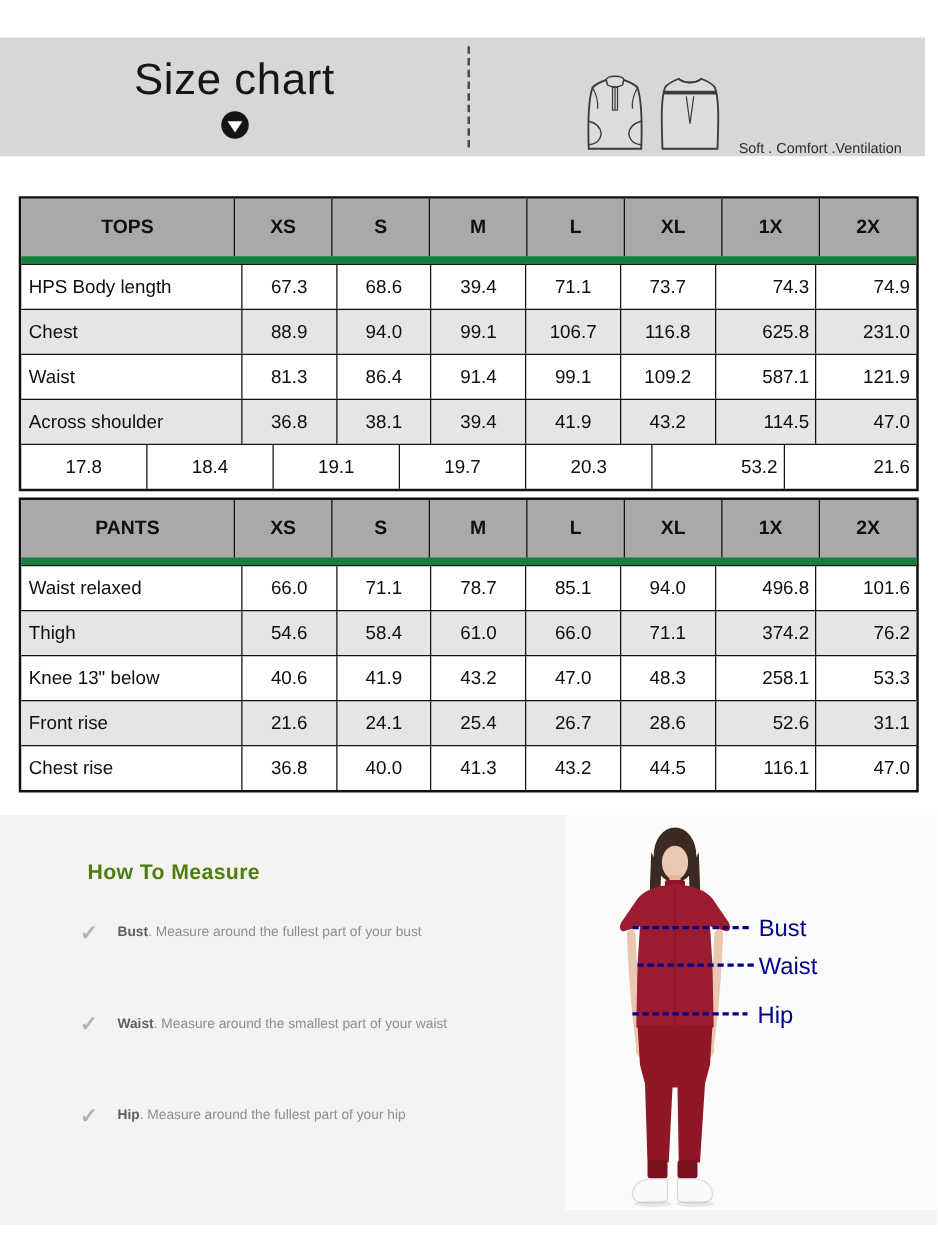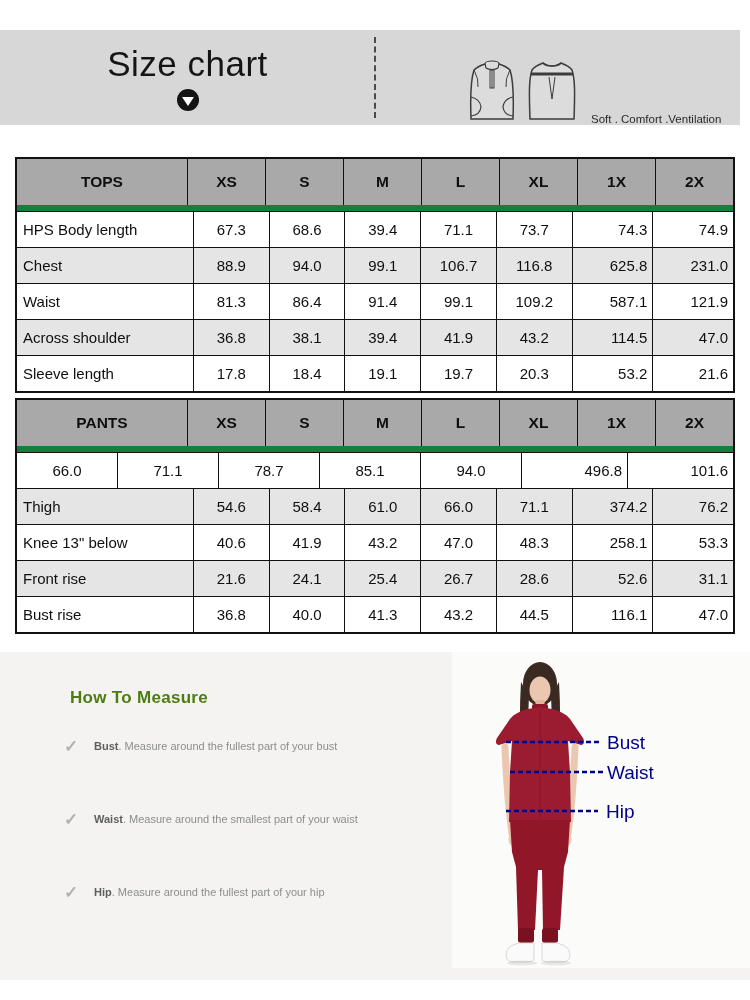--- a/index.html
+++ b/index.html
@@ -128,21 +128,20 @@
         <div class="cell label-cell">Across shoulder</div>
         <div class="cell">36.8</div>
         <div class="cell">38.1</div>
         <div class="cell">39.4</div>
         <div class="cell">41.9</div>
         <div class="cell">43.2</div>
         <div class="cell right">114.5</div>
         <div class="cell right">47.0</div>
       </div>
       <div class="trow">
-        <div class="cell label-cell">Sleeve length</div>
         <div class="cell">17.8</div>
         <div class="cell">18.4</div>
         <div class="cell">19.1</div>
         <div class="cell">19.7</div>
         <div class="cell">20.3</div>
         <div class="cell right">53.2</div>
         <div class="cell right">21.6</div>
       </div>
     </div>
   <div class="size-table pants" id="pants-table">
@@ -150,20 +149,21 @@
         <div class="cell label-cell">PANTS</div>
         <div class="cell">XS</div>
         <div class="cell">S</div>
         <div class="cell">M</div>
         <div class="cell">L</div>
         <div class="cell">XL</div>
         <div class="cell">1X</div>
         <div class="cell">2X</div>
       </div>
       <div class="trow">
+        <div class="cell label-cell">Waist relaxed</div>
         <div class="cell">66.0</div>
         <div class="cell">71.1</div>
         <div class="cell">78.7</div>
         <div class="cell">85.1</div>
         <div class="cell">94.0</div>
         <div class="cell right">496.8</div>
         <div class="cell right">101.6</div>
       </div>
       <div class="trow alt">
         <div class="cell label-cell">Thigh</div>
@@ -189,21 +189,21 @@
         <div class="cell label-cell">Front rise</div>
         <div class="cell">21.6</div>
         <div class="cell">24.1</div>
         <div class="cell">25.4</div>
         <div class="cell">26.7</div>
         <div class="cell">28.6</div>
         <div class="cell right">52.6</div>
         <div class="cell right">31.1</div>
       </div>
       <div class="trow">
-        <div class="cell label-cell">Bust rise</div>
+        <div class="cell label-cell">Chest rise</div>
         <div class="cell">36.8</div>
         <div class="cell">40.0</div>
         <div class="cell">41.3</div>
         <div class="cell">43.2</div>
         <div class="cell">44.5</div>
         <div class="cell right">116.1</div>
         <div class="cell right">47.0</div>
       </div>
     </div>
 

